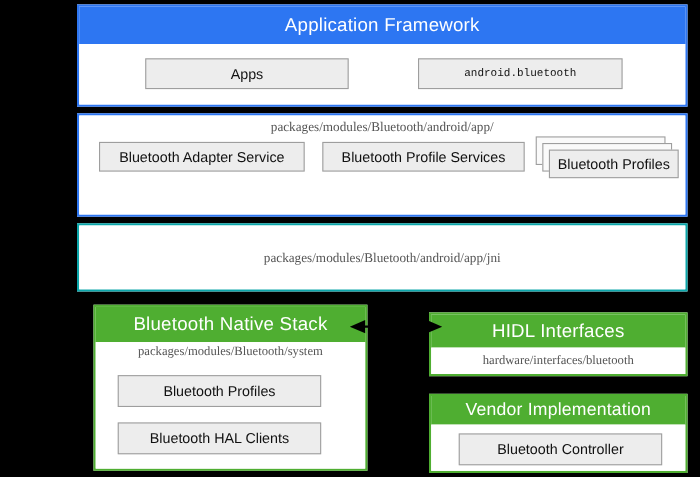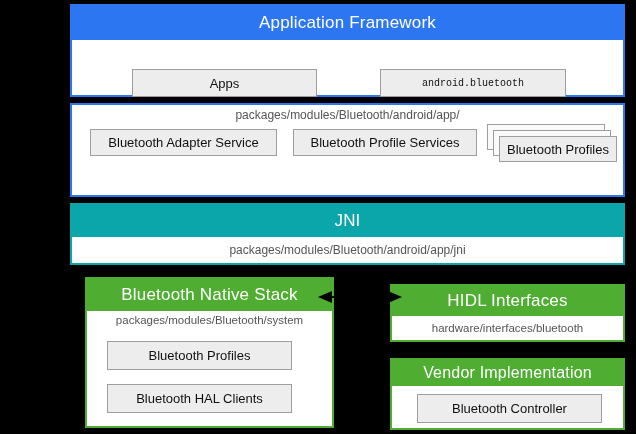--- a/index.html
+++ b/index.html
@@ -2,33 +2,33 @@
 <html style="--background: #000000; --blue: #2D76F2; --teal: #0BA6AA; --green: #4FAE31; --box-fill: #EDEDED; --box-border: #9E9E9E; --sheet-fill: #FAFAFA; --path-text: #555555; --label-text: #111111; --header-text: #FFFFFF; --arrow: #000000;"><head>
 <meta charset="utf-8">
 <style>
   html,body{margin:0;padding:0;background:#000;}
   .canvas{
     position:relative;width:636px;height:434px;overflow:hidden;
     background:var(--background,#000000);
     font-family:"Liberation Sans",sans-serif;
   }
   .section{position:absolute;box-sizing:border-box;background:#fff;display:flex;flex-direction:column;}
-  .section.blue {border:2px solid var(--blue,#2D76F2);gap:16px;}
+  .section.blue {border:2px solid var(--blue,#2D76F2);}
   .section.teal {border:2px solid var(--teal,#0BA6AA);}
   .section.green{border:2px solid var(--green,#4FAE31);justify-content:center;}
   .hdr{
     width:100%;display:flex;align-items:center;justify-content:center;
     color:var(--header-text,#FFFFFF);font-size:17px;letter-spacing:.2px;flex:0 0 auto;
   }
   .section.blue  .hdr{background:var(--blue,#2D76F2);}
   .section.teal  .hdr{background:var(--teal,#0BA6AA);}
   .section.green .hdr{background:var(--green,#4FAE31);}
   .body{position:relative;flex:1 1 auto;background:#fff;}
   .path{
-    font-family:Liberation Sans, sans-serif;
+    font-family:Liberation Serif, serif;
     color:var(--path-text,#555555);text-align:center;white-space:nowrap;
   }
   .gbox{
     position:absolute;box-sizing:border-box;
     background:var(--box-fill,#EDEDED);border:1px solid var(--box-border,#9E9E9E);
     display:flex;align-items:center;justify-content:center;
     color:var(--label-text,#111111);font-size:13px;white-space:nowrap;
   }
   .mono{font-family:"Liberation Mono","DejaVu Sans Mono",monospace;font-size:10px;}
   .stack{position:absolute;}
@@ -63,21 +63,20 @@
       <div class="gbox" style="left:221px;top:24px;width:184px;height:27px">Bluetooth Profile Services</div>
       <div class="stack" style="left:415px;top:19px;width:132px;height:40px">
         <div class="sheet" style="left:0;top:0"></div>
         <div class="sheet" style="left:6px;top:6px"></div>
         <div class="sheet front" style="left:12px;top:12px">Bluetooth Profiles</div>
       </div>
     </div>
   </div>
 
   <div class="section teal" style="left:70px;top:203px;width:555px;height:62px">
-    <div class="hdr" style="height:32px">JNI</div>
     <div class="body" style="display:flex;align-items:center;justify-content:center">
       <div class="path" style="font-size:12px">packages/modules/Bluetooth/android/app/jni</div>
     </div>
   </div>
 
   <div class="section green" style="left:85px;top:277px;width:249px;height:151px">
     <div class="hdr" style="height:32px">Bluetooth Native Stack</div>
     <div class="body">
       <div class="path" style="font-size:11.5px;margin-top:3px">packages/modules/Bluetooth/system</div>
       <div class="gbox" style="left:20px;top:30px;width:185px;height:29px">Bluetooth Profiles</div>

